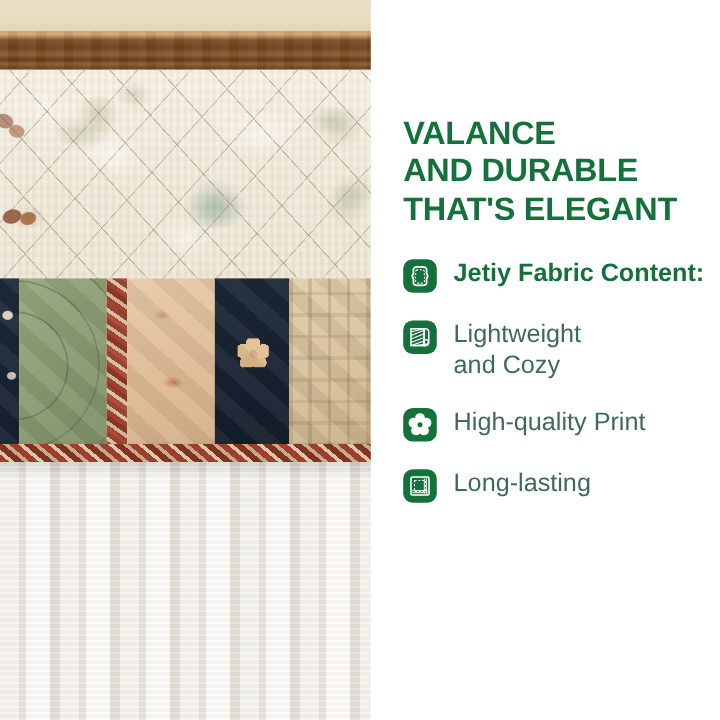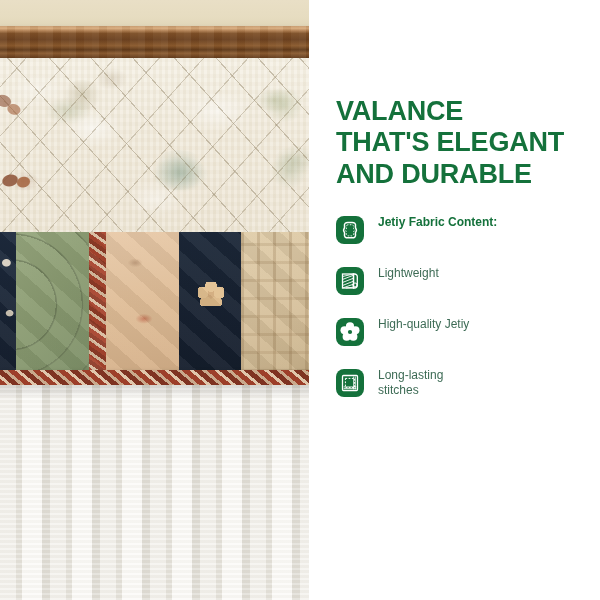--- a/index.html
+++ b/index.html
@@ -112,21 +112,21 @@
   .panel{position:absolute;left:311px;top:0;width:289px;height:600px;background:#fff;}
   .headline{position:absolute;left:25px;top:96px;width:255px;
     color:#14713b;font-size:27px;line-height:1.16;font-weight:bold;letter-spacing:-.2px;}
   .headline span{display:block;}
 
   .features{position:absolute;left:25px;top:214px;width:260px;}
   .feature{display:flex;align-items:flex-start;margin-bottom:21px;}
   .ficon{flex:0 0 auto;width:28px;height:28px;border-radius:8px;background:#14713b;
     margin-right:14px;margin-top:2px;position:relative;}
   .ficon svg{position:absolute;left:0;top:0;}
-  .ftext{font-size:12px;line-height:1.22;color:#3d6b55;padding-top:1px;}
+  .ftext{font-size:21px;line-height:1.22;color:#3d6b55;padding-top:1px;}
   .ftext .strong{font-weight:bold;color:#14713b;}
   .ftext .sub{display:block;}
 </style>
 </head>
 <body>
 
 <div class="canvas">
 
   <div class="photo">
     <div class="wall"></div>
@@ -159,22 +159,22 @@
 
     <div class="binding"></div>
     <div class="curtain"></div>
     <div class="photo-edge"></div>
   </div>
 
   <div class="panel">
 
     <div class="headline">
       <span>VALANCE</span>
+      <span>AND DURABLE</span>
       <span>THAT'S ELEGANT</span>
-      <span>AND DURABLE</span>
     </div>
 
     <div class="features">
 
       <div class="feature">
         <span class="ficon">
           <svg width="28" height="28" viewBox="0 0 28 28">
             <path d="M9.2 7.2c1.5-1.3 3.2-.6 4.8-.6s3.3-.7 4.8.6c1.4 1.2.6 2.6.6 3.9 0 1.1 1 1.9 1 3.1s-1 1.9-1 3c0 1.3.8 2.8-.6 3.9-1.5 1.3-3.2.6-4.8.6s-3.3.7-4.8-.6c-1.4-1.1-.6-2.6-.6-3.9 0-1.1-1-1.8-1-3s1-2 1-3.1c0-1.3-.8-2.7.6-3.9z" fill="none" stroke="#ffffff" stroke-width="1.5"></path>
             <path d="M10.9 9.3c1.2-1 2.3-.5 3.1-.5s1.9-.5 3.1.5c1.1.9.4 1.9.4 2.8 0 .8.8 1.4.8 2.2s-.8 1.4-.8 2.2c0 .9.7 2-.4 2.8-1.2 1-2.3.5-3.1.5s-1.9.5-3.1-.5c-1.1-.8-.4-1.9-.4-2.8 0-.8-.8-1.4-.8-2.2s.8-1.4.8-2.2c0-.9-.7-1.9.4-2.8z" fill="none" stroke="#ffffff" stroke-width="0.9" stroke-dasharray="1.6 1.4"></path>
           </svg>
@@ -188,51 +188,51 @@
         <span class="ficon">
           <svg width="28" height="28" viewBox="0 0 28 28">
             <rect x="6.5" y="7" width="11" height="14" fill="none" stroke="#ffffff" stroke-width="1.3"></rect>
             <path d="M6.5 9.5 17.5 7 M6.5 12.5 17.5 8.2 M6.5 15.5 17.5 11.2 M6.5 18.5 17.5 14.2 M6.5 21 17.5 17.2 M9.8 21 17.5 20.2" stroke="#ffffff" stroke-width="0.9" fill="none"></path>
             <path d="M17.5 7h1.2a2.6 2.6 0 0 1 2.6 2.6v8.8a2.6 2.6 0 0 1-2.6 2.6h-1.2z" fill="none" stroke="#ffffff" stroke-width="1.3"></path>
             <circle cx="19" cy="18" r="2" fill="none" stroke="#ffffff" stroke-width="1.1"></circle>
           </svg>
         </span>
         <span class="ftext">
           <span>Lightweight</span>
+          <span class="sub">and Cozy</span>
         </span>
       </div>
 
       <div class="feature">
         <span class="ficon">
           <svg width="28" height="28" viewBox="0 0 28 28">
             <g fill="#ffffff">
               <circle cx="14" cy="8.4" r="4.1"></circle>
               <circle cx="8.6" cy="12.3" r="4.1"></circle>
               <circle cx="19.4" cy="12.3" r="4.1"></circle>
               <circle cx="10.7" cy="18.7" r="4.1"></circle>
               <circle cx="17.3" cy="18.7" r="4.1"></circle>
               <circle cx="14" cy="14" r="4.6"></circle>
             </g>
             <circle cx="14" cy="14" r="2.1" fill="#14713b"></circle>
           </svg>
         </span>
-        <span class="ftext">High-quality Jetiy</span>
+        <span class="ftext">High-quality Print</span>
       </div>
 
       <div class="feature">
         <span class="ficon">
           <svg width="28" height="28" viewBox="0 0 28 28">
             <rect x="6.5" y="6.5" width="15" height="15" rx="1" fill="none" stroke="#ffffff" stroke-width="1.3"></rect>
             <rect x="9.4" y="9.4" width="9.2" height="9.2" fill="none" stroke="#ffffff" stroke-width="1" stroke-dasharray="1.8 1.4"></rect>
             <path d="M17.6 7.6v12.8 M19.3 7.6v12.8" stroke="#ffffff" stroke-width="0.8"></path>
             <path d="M7.6 17.9h12.8 M7.6 19.6h12.8" stroke="#ffffff" stroke-width="0.8"></path>
           </svg>
         </span>
         <span class="ftext">
           <span>Long-lasting</span>
-          <span class="sub">stitches</span>
         </span>
       </div>
 
 
     </div>
   </div>
 </div>
 
 </body></html>

